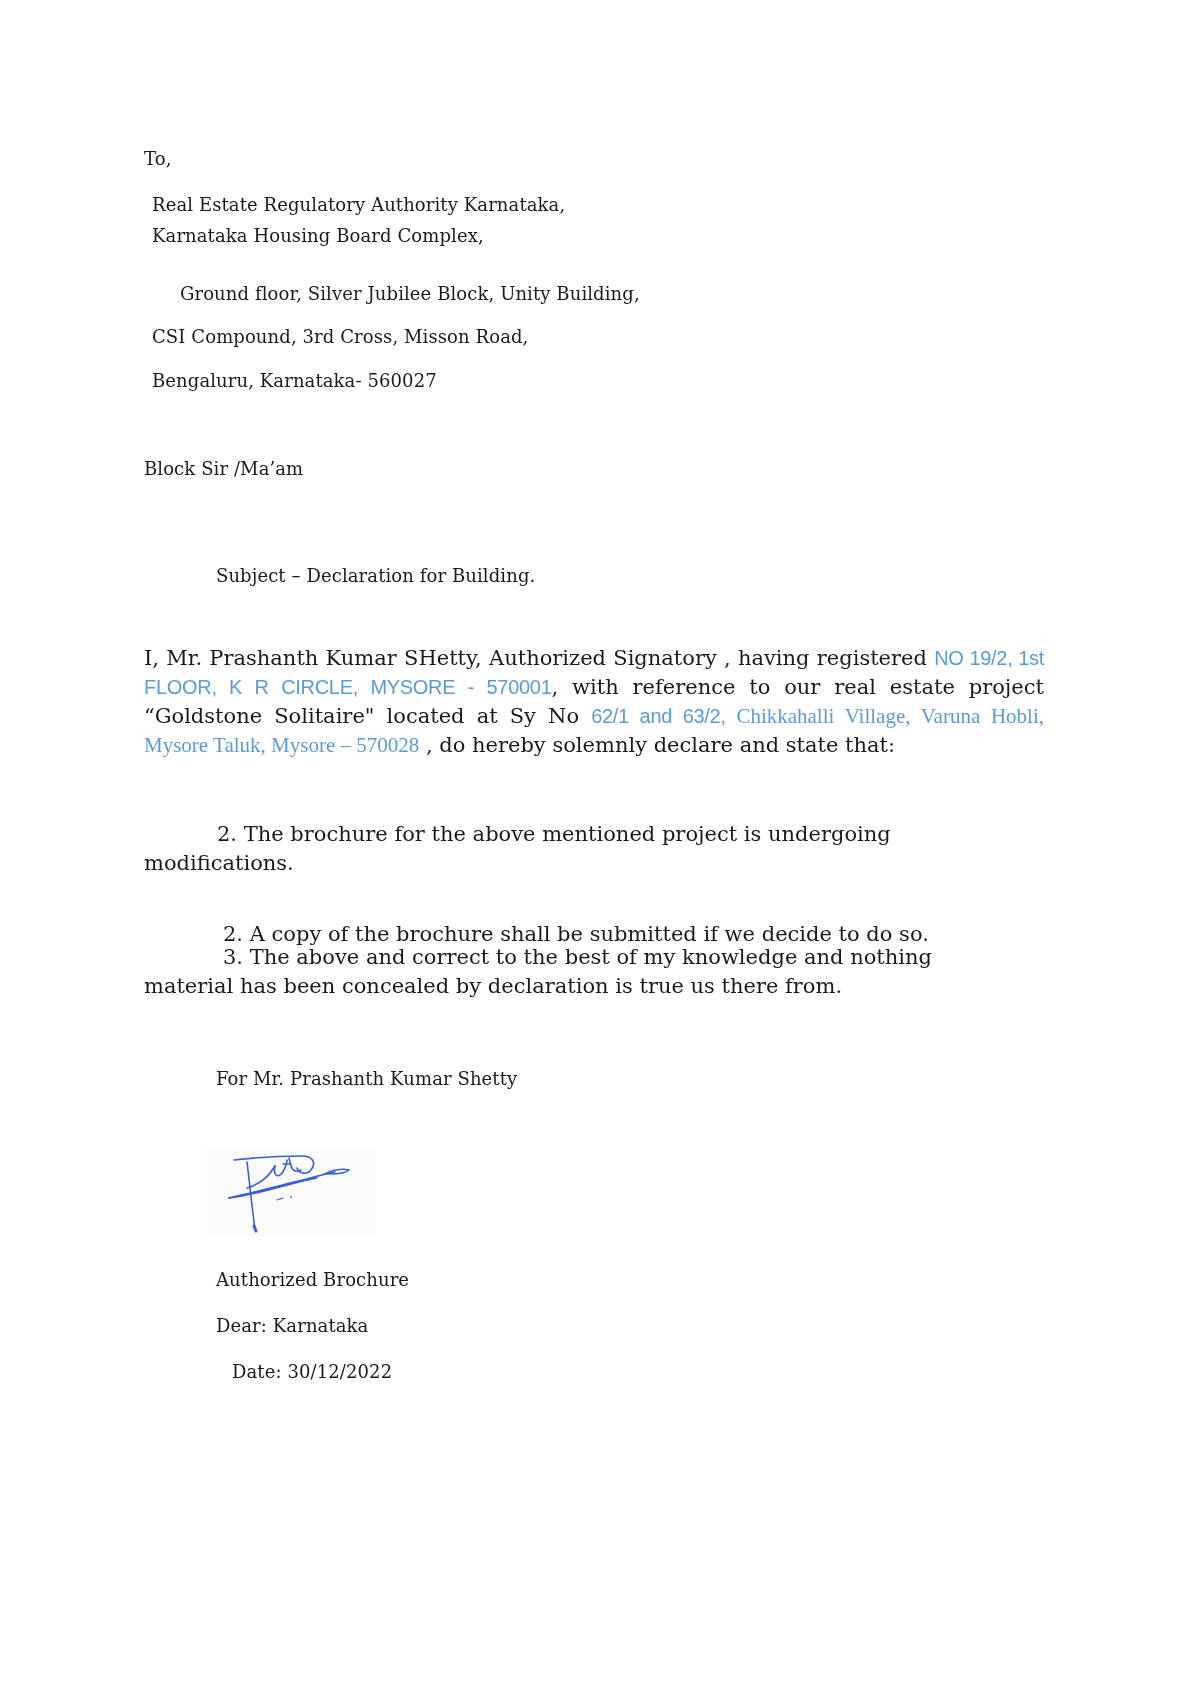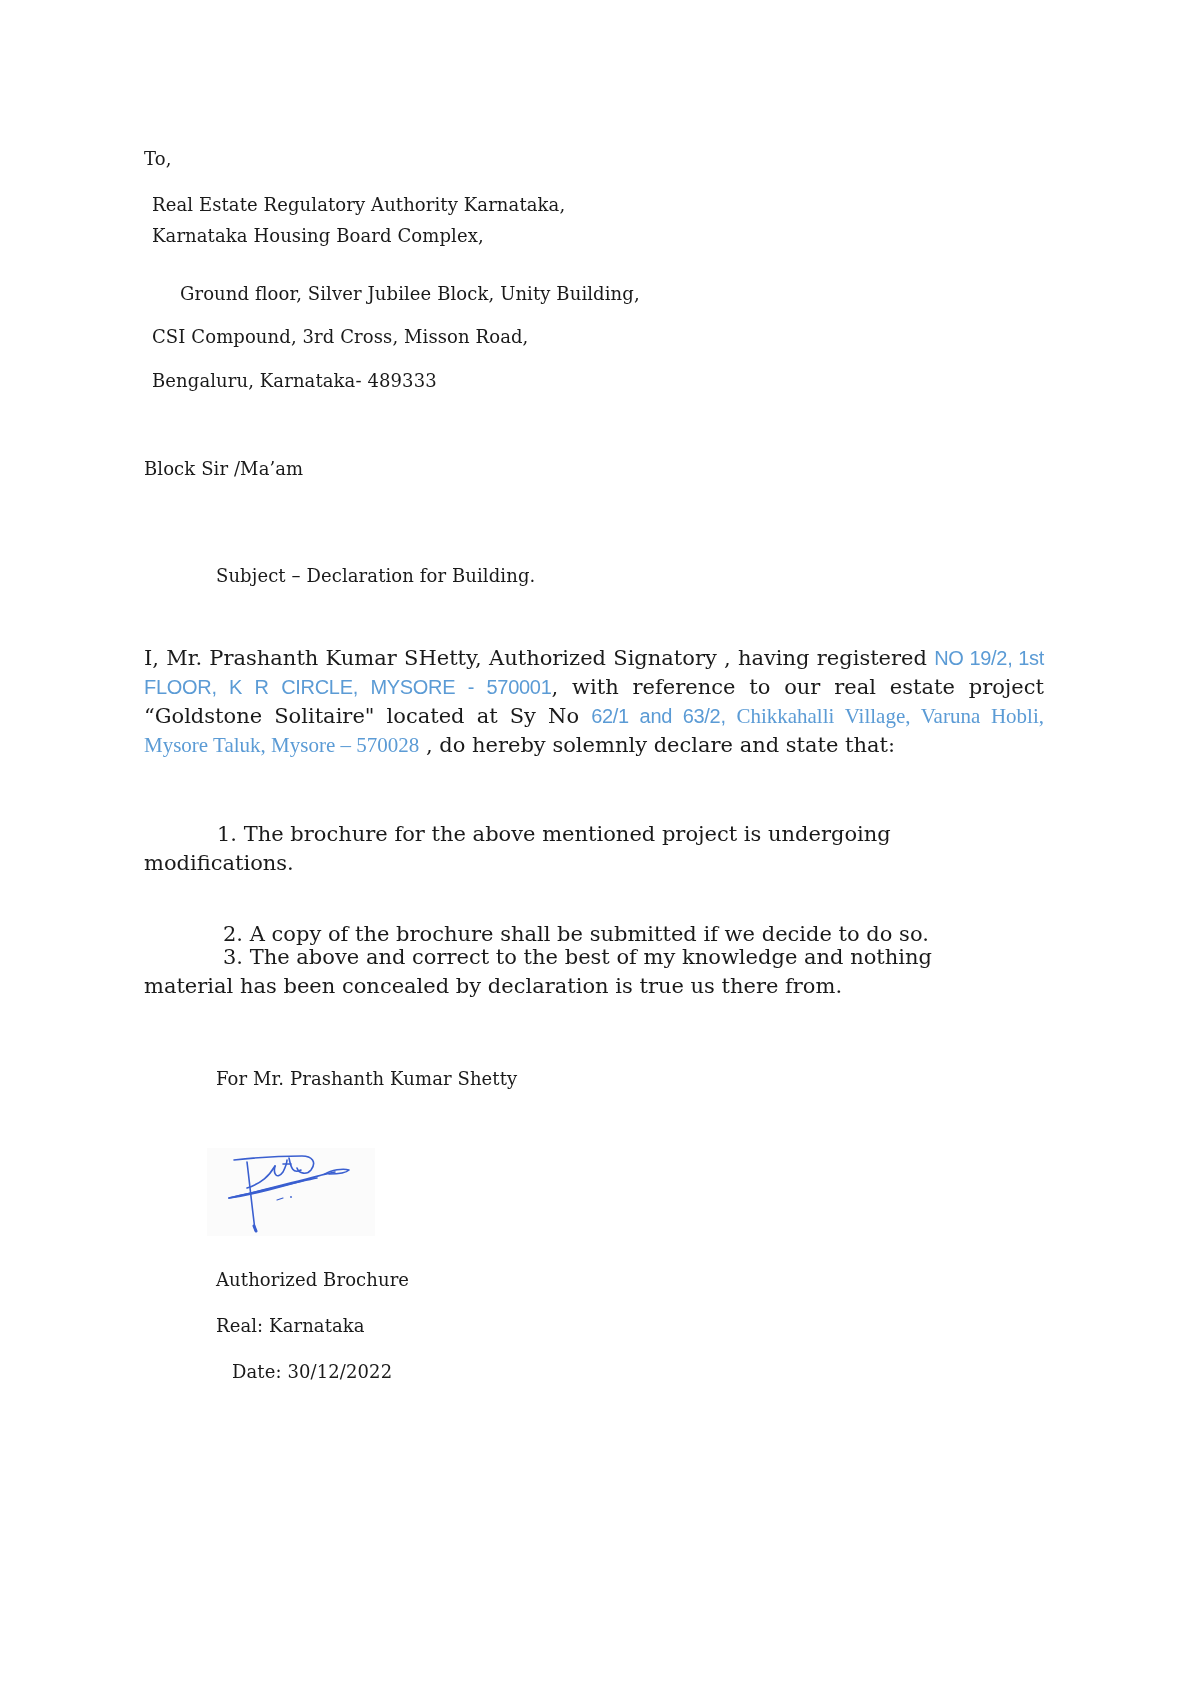--- a/index.html
+++ b/index.html
@@ -80,31 +80,31 @@
 </head>
 <body>
 
 <div class="line to">To,</div>
 
 <div>
   <div class="line addr addr0">Real Estate Regulatory Authority Karnataka,</div>
   <div class="line addr addr1">Karnataka Housing Board Complex,</div>
   <div class="line addr addr2">Ground floor, Silver Jubilee Block, Unity Building,</div>
   <div class="line addr addr3">CSI Compound, 3rd Cross, Misson Road,</div>
-  <div class="line addr addr4">Bengaluru, Karnataka- 489333</div>
+  <div class="line addr addr4">Bengaluru, Karnataka- 560027</div>
 </div>
 
 <div class="line salutation">Block Sir /Ma’am</div>
 
 <div class="line subject">Subject – Declaration for Building.</div>
 
 <div class="para"><span>I, Mr. Prashanth Kumar SHetty, Authorized Signatory , having registered </span><span class="blue">NO 19/2, 1st FLOOR, K R CIRCLE, MYSORE - 570001</span><span>, with reference to our real estate project “Goldstone Solitaire" located at Sy No </span><span class="blue">62/1 and 63/2,</span><span class="blue-serif"> Chikkahalli Village, Varuna Hobli, Mysore Taluk, Mysore – 570028</span><span> , do hereby solemnly declare and state that:</span></div>
 
 <div>
-  <div class="list-item item1">1. The brochure for the above mentioned project is undergoing modifications.</div>
+  <div class="list-item item1">2. The brochure for the above mentioned project is undergoing modifications.</div>
   <div class="list-item item2">2. A copy of the brochure shall be submitted if we decide to do so.</div>
   <div class="list-item item3">3. The above and correct to the best of my knowledge and nothing material has been concealed by declaration is true us there from.</div>
 </div>
 
 <div class="line for-line">For Mr. Prashanth Kumar Shetty</div>
 
 <div class="signature">
   <svg viewBox="0 0 168 88" xmlns="http://www.w3.org/2000/svg" fill="none" stroke="#3a5fd0" stroke-width="1.6" stroke-linecap="round" stroke-linejoin="round">
 
     <path d="M27 12 C45 10, 70 8, 95 8 C105 8, 110 14, 104 22 C100 27, 92 26, 90 20"></path>
@@ -120,14 +120,14 @@
     <path d="M128 24 C100 30, 60 42, 22 50 C40 48, 80 38, 118 26"></path>
     <path d="M118 26 C124 22, 136 20, 142 22 C138 26, 128 26, 122 26"></path>
     <path d="M22 50 C50 44, 90 34, 110 30"></path>
 
     <path d="M70 52 L76 50" stroke-width="1.2"></path>
     <circle cx="84" cy="49" r="0.9" fill="#3a5fd0" stroke="none"></circle>
   </svg>
 </div>
 
 <div class="line sig-label">Authorized Brochure</div>
-<div class="line place">Real: Karnataka</div>
+<div class="line place">Dear: Karnataka</div>
 <div class="line date">Date: 30/12/2022</div>
 
 </body></html>

